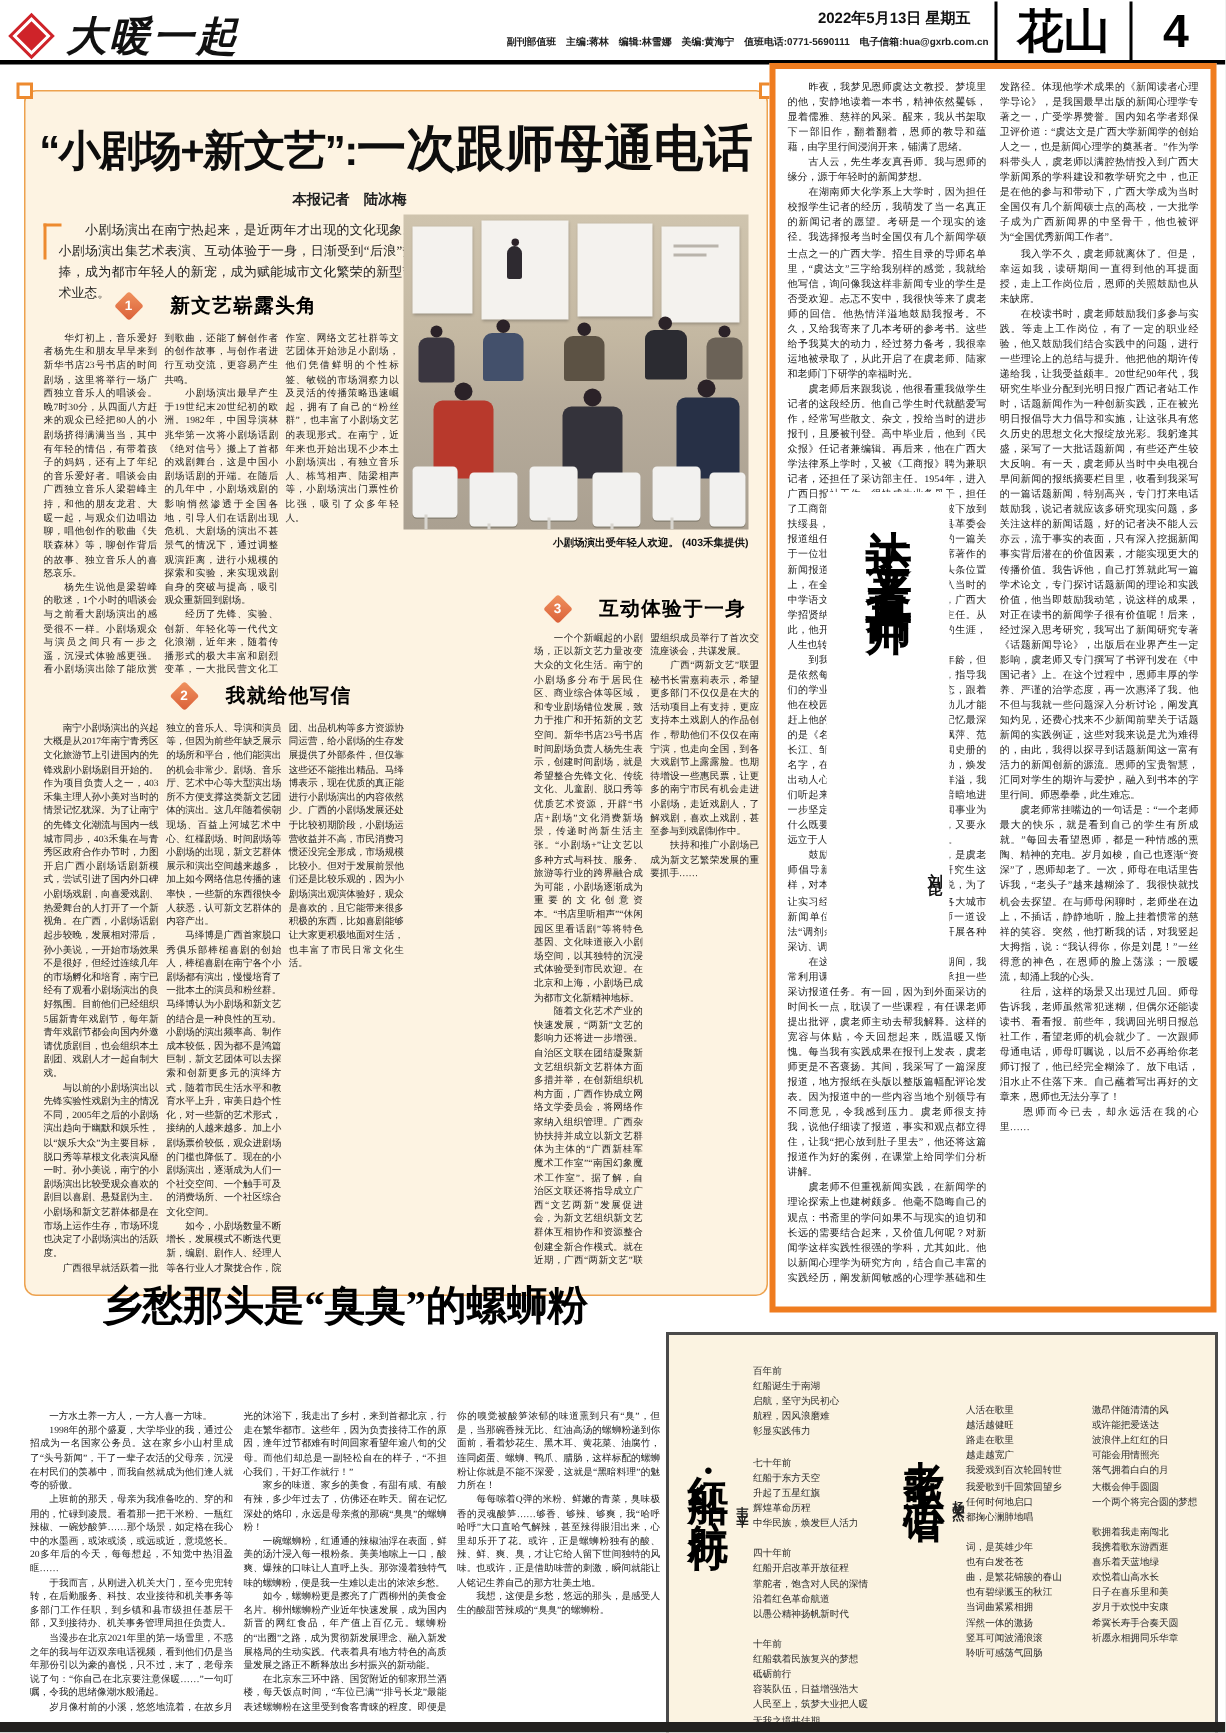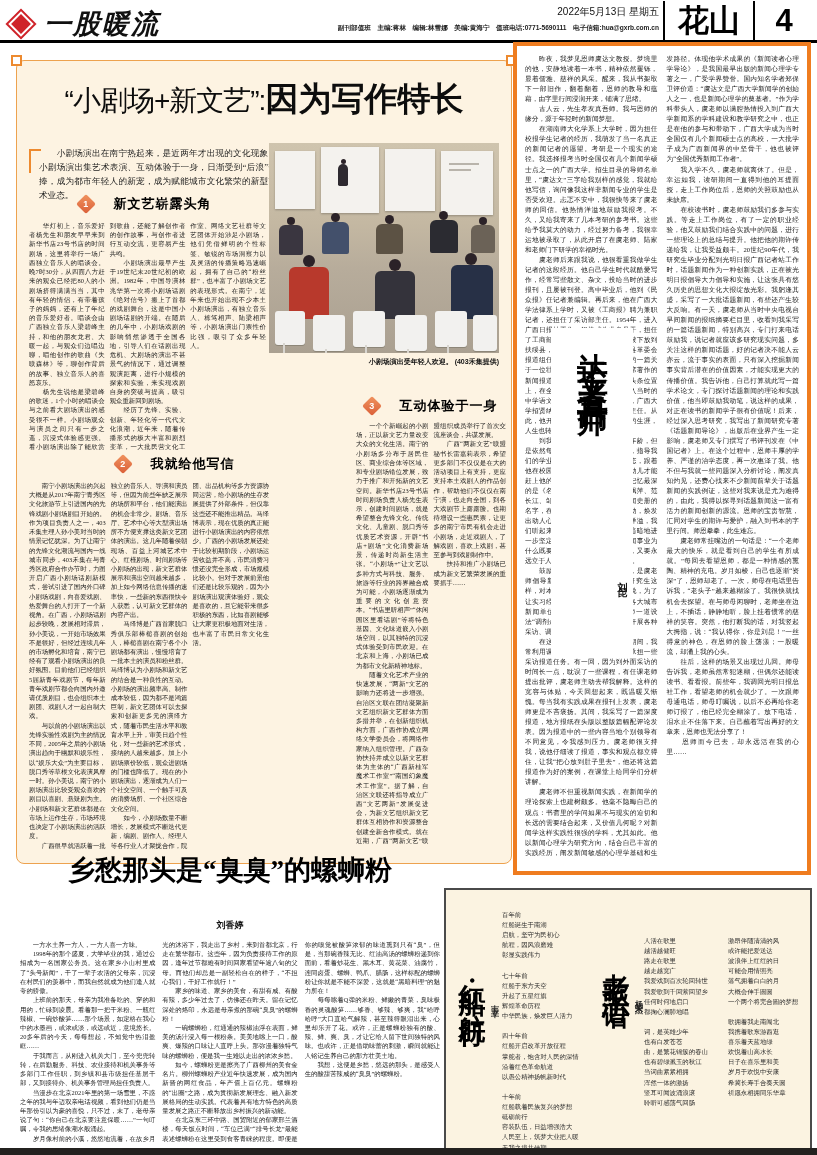--- a/index.html
+++ b/index.html
@@ -3,32 +3,32 @@
 <meta charset="utf-8">
 <style>
   html,body{margin:0;padding:0;background:#e8e8e8;}
   .page{position:relative;width:817px;height:1155px;background:#ffffff;margin:0 auto;
         font-family:"Liberation Sans",sans-serif;overflow:hidden;}
   
   .hdr-logo-diamond{position:absolute;left:10px;top:13px;width:22px;height:22px;
      background:#cf2329;transform:rotate(45deg);box-shadow:inset 0 0 0 2px #cf2329,inset 0 0 0 4px #fff;}
   .hdr-masthead{position:absolute;left:44px;top:6px;font-family:"Liberation Serif",serif;
      font-size:27px;font-weight:900;font-style:italic;letter-spacing:2px;color:#111;}
-  .hdr-date{position:absolute;right:158px;top:5px;font-size:10px;font-weight:normal;color:#111;}
+  .hdr-date{position:absolute;right:170px;top:5px;font-size:10px;font-weight:bold;color:#111;}
   .hdr-info{position:absolute;right:158px;top:24px;font-size:6.6px;font-weight:bold;color:#222;white-space:nowrap;}
   .hdr-section{position:absolute;right:62px;top:1px;width:88px;text-align:center;
      font-size:31px;font-weight:900;color:#000;border-left:2px solid #000;border-right:2px solid #000;height:39px;line-height:40px;}
   .hdr-page{position:absolute;right:8px;top:1px;width:50px;text-align:center;font-size:31px;font-weight:900;color:#000;line-height:40px;}
   .hdr-rule{position:absolute;left:0;top:40px;width:817px;height:3px;background:#000;}
   
   .panel{position:absolute;left:16px;top:60px;width:494px;height:802px;background:#fdf3e2;
      border:1.5px solid #eda24f;border-radius:8px;}
   .panel .orn{position:absolute;width:7px;height:7px;border:2px solid #ed8a2f;background:#fff;}
   .panel-title{position:absolute;left:6px;top:16px;width:482px;text-align:center;white-space:nowrap;color:#0d0d0d;}
-  .panel-title .t1{font-size:28px;font-weight:400;letter-spacing:-1px;}
+  .panel-title .t1{font-size:28px;font-weight:700;letter-spacing:-1px;}
   .panel-title .t2{font-size:33px;font-weight:900;letter-spacing:0px;}
   .panel-byline{position:absolute;left:6px;top:66px;width:420px;text-align:center;font-size:9.5px;font-weight:bold;color:#222;}
   .panel-intro{position:absolute;left:22px;top:86px;width:238px;height:62px;font-family:"Liberation Serif",serif;
      font-size:8.6px;line-height:1.62;text-align:justify;color:#1d1d1d;overflow:hidden;}
   .intro-bracket{position:absolute;left:12px;top:88px;width:10px;height:22px;border-left:2px solid #ed8a2f;border-top:2px solid #ed8a2f;}
   
   .photo{position:absolute;left:252px;top:82px;width:230px;height:210px;overflow:hidden;background:linear-gradient(#cfc4ae 0%,#c4b8a2 38%,#b7ac9b 60%,#aaa091 100%);}
   .photo .board{position:absolute;background:#f4f2ee;box-shadow:0 1px 2px rgba(0,0,0,.25);}
   .photo .boardline{position:absolute;height:1.5px;background:#b9b4ab;}
   .photo .head{position:absolute;border-radius:50%;background:#2b2228;}
@@ -75,35 +75,36 @@
      color:#2a2a2a;white-space:pre-line;}
   .bottom-strip{position:absolute;left:0;top:1148px;width:817px;height:7px;background:#23211f;}
 </style>
 </head>
 <body>
 
 <div class="page">
 
   <div>
     <div class="hdr-logo-diamond"></div>
-    <div class="hdr-masthead">一股暖流</div>
+    <div class="hdr-masthead">大暖一起</div>
     <div class="hdr-date">2022年5月13日  星期五</div>
     <div class="hdr-info">副刊部值班　主编:蒋林　编辑:林雪娜　美编:黄海宁　值班电话:0771-5690111　电子信箱:hua@gxrb.com.cn</div>
     <div class="hdr-section">花山</div>
     <div class="hdr-page">4</div>
     <div class="hdr-rule"></div>
   </div>
 
   <div class="panel">
     <div class="orn" style="left:-6px;top:-6px;"></div>
     <div class="orn" style="right:-6px;top:-6px;"></div>
 
     <div class="panel-title">
-      <span class="t1">“小剧场+新文艺”:</span><span class="t2">因为写作特长</span>
-    </div>
+      <span class="t1">“小剧场+新文艺”:</span><span class="t2">一次跟师母通电话</span>
+    </div>
+    <div class="panel-byline">本报记者　陆冰梅</div>
 
     <div class="intro-bracket"></div>
     <div class="panel-intro">　　小剧场演出在南宁热起来，是近两年才出现的文化现象。小剧场演出集艺术表演、互动体验于一身，日渐受到“后浪”热捧，成为都市年轻人的新宠，成为赋能城市文化繁荣的新型艺术业态。</div>
 
     <div class="photo">
       <div class="board" style="left:6px;top:8px;width:40px;height:58px;"></div>
       <div class="board" style="left:52px;top:4px;width:58px;height:66px;"></div>
       <div class="board" style="left:116px;top:6px;width:50px;height:62px;"></div>
       <div class="board" style="left:172px;top:8px;width:52px;height:64px;"></div>
       <div class="boardline" style="left:180px;top:20px;width:30px;"></div>
@@ -193,21 +194,20 @@
 　　虞老师常挂嘴边的一句话是：“一个老师最大的快乐，就是看到自己的学生有所成就。”每回去看望恩师，都是一种情感的熏陶、精神的充电。岁月如梭，自己也逐渐“资深”了，恩师却老了。一次，师母在电话里告诉我，“老头子”越来越糊涂了。我很快就找机会去探望。在与师母闲聊时，老师坐在边上，不插话，静静地听，脸上挂着惯常的慈祥的笑容。突然，他打断我的话，对我竖起大拇指，说：“我认得你，你是刘昆！”一丝得意的神色，在恩师的脸上荡漾；一股暖流，却涌上我的心头。
 　　往后，这样的场景又出现过几回。师母告诉我，老师虽然常犯迷糊，但偶尔还能读读书、看看报。前些年，我调回光明日报总社工作，看望老师的机会就少了。一次跟师母通电话，师母叮嘱说，以后不必再给你老师订报了，他已经完全糊涂了。放下电话，泪水止不住落下来。自己蘸着写出再好的文章来，恩师也无法分享了！
 　　恩师而今已去，却永远活在我的心里……</div>
     <div class="feature-titlebox">
       <div class="vtitle">达于文者真吾师</div>
       <div class="vauthor">刘昆</div>
     </div>
   </div>
 
   <div class="essay-title">乡愁那头是“臭臭”的螺蛳粉</div>
-  <div class="essay-author">刘香婷</div>
   <div class="cols essay-text">　　一方水土养一方人，一方人喜一方味。
 　　1998年的那个盛夏，大学毕业的我，通过公招成为一名国家公务员。这在家乡小山村里成了“头号新闻”，干了一辈子农活的父母亲，沉浸在村民们的羡慕中，而我自然就成为他们逢人就夸的骄傲。
 　　上班前的那天，母亲为我准备吃的、穿的和用的，忙碌到凌晨。看着那一把干米粉、一瓶红辣椒、一碗炒酸笋……那个场景，如定格在我心中的水墨画，或浓或淡，或远或近，意境悠长。20多年后的今天，每每想起，不知觉中热泪盈眶……
 　　于我而言，从刚进入机关大门，至今兜兜转转，在后勤服务、科技、农业接待和机关事务等多部门工作任职，到乡镇和县市级担任基层干部，又到接待办、机关事务管理局担任负责人。
 　　当漫步在北京2021年里的第一场雪里，不惑之年的我与年迈双亲电话视频，看到他们仍是当年那份引以为豪的喜悦，只不过，末了，老母亲说了句：“你自己在北京要注意保暖……”一句叮嘱，令我的思绪像潮水般涌起。
 　　岁月像村前的小溪，悠悠地流着，在故乡月光的沐浴下，我走出了乡村，来到首都北京，行走在繁华都市。这些年，因为负责接待工作的原因，逢年过节都难有时间回家看望年逾八旬的父母。而他们却总是一副轻松自在的样子，“不担心我们，干好工作就行！”
 　　家乡的味道、家乡的美食，有甜有咸、有酸有辣，多少年过去了，仿佛还在昨天。留在记忆深处的烙印，永远是母亲煮的那碗“臭臭”的螺蛳粉！
 　　一碗螺蛳粉，红通通的辣椒油浮在表面，鲜美的汤汁浸入每一根粉条。美美地嗦上一口，酸爽、爆辣的口味让人直呼上头。那弥漫着独特气味的螺蛳粉，便是我一生难以走出的浓浓乡愁。
 　　如今，螺蛳粉更是擦亮了广西柳州的美食金名片。柳州螺蛳粉产业近年快速发展，成为国内新晋的网红食品，年产值上百亿元。螺蛳粉的“出圈”之路，成为贯彻新发展理念、融入新发展格局的生动实践。代表着具有地方特色的高质量发展之路正不断释放出乡村振兴的新动能。
 　　在北京东三环中路、国贸附近的郁家邢兰酒楼，每天饭点时间，“车位已满”“排号长龙”最能表述螺蛳粉在这里受到食客青睐的程度。即便是你的嗅觉被酸笋浓郁的味道熏到只有“臭”，但是，当那碗香辣无比、红油高汤的螺蛳粉递到你面前，看着炒花生、黑木耳、黄花菜、油腐竹，连同卤蛋、螺蛳、鸭爪、腊肠，这样标配的螺蛳粉让你就是不能不深爱，这就是“黑暗料理”的魅力所在！

